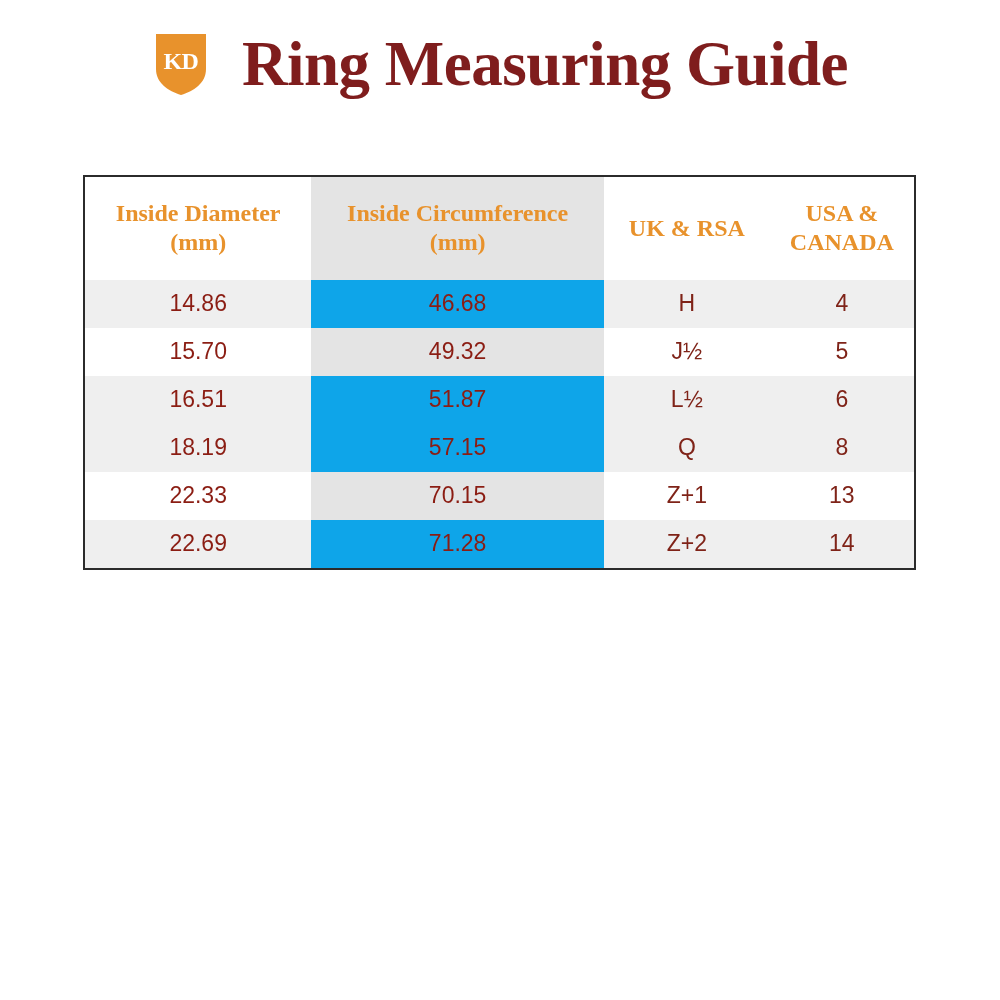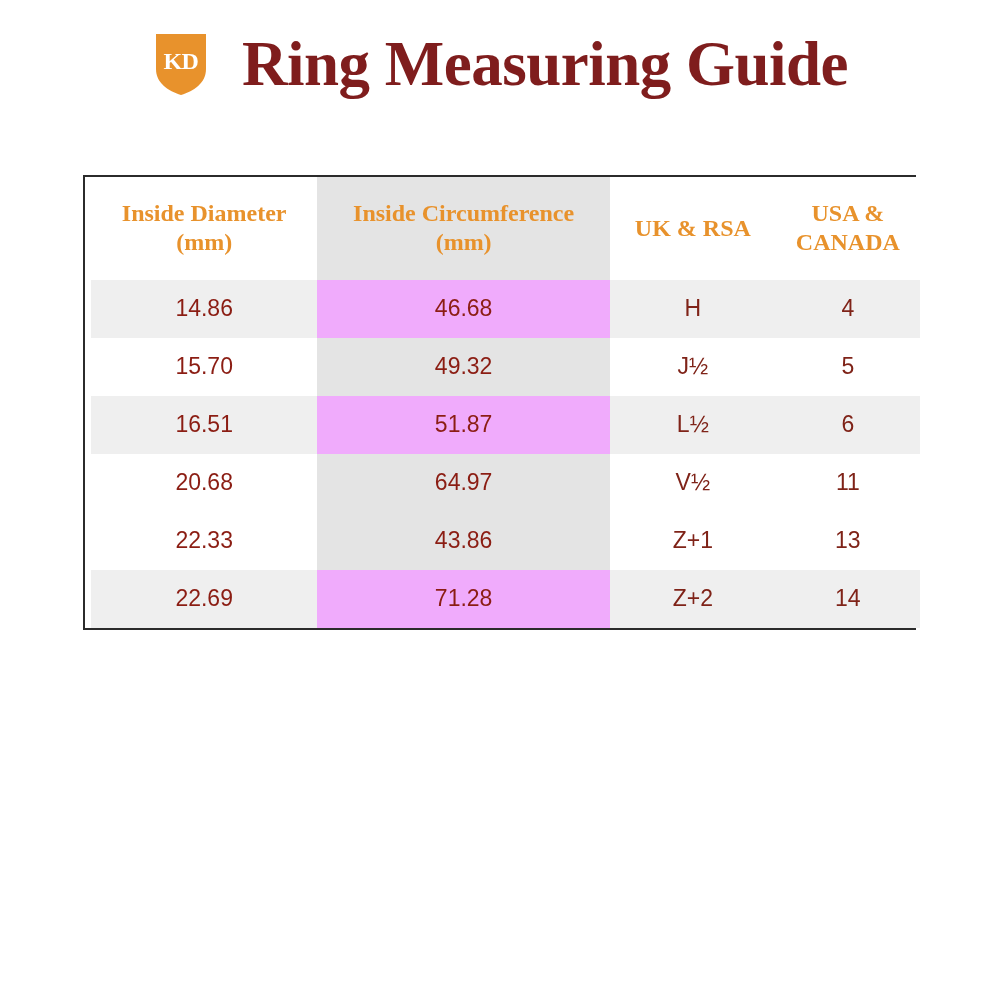--- a/index.html
+++ b/index.html
@@ -79,21 +79,20 @@
     width: 833px;
     border: 2px solid #2b2b2b;
     box-sizing: border-box;
     background: #ffffff;
   }
 
   table.ring-table {
     border-collapse: collapse;
     width: 100%;
     table-layout: fixed;
-    margin-left: 6px;
   }
 
   table.ring-table col.c0 { width: 27.3%; }
   table.ring-table col.c1 { width: 35.3%; }
   table.ring-table col.c2 { width: 20.0%; }
   table.ring-table col.c3 { width: 17.4%; }
 
   table.ring-table thead th {
     font-family: "Liberation Serif", serif;
     font-weight: bold;
@@ -108,29 +107,29 @@
   table.ring-table thead th.shaded {
     background: #e4e4e4;
   }
 
   table.ring-table tbody td {
     font-family: "Liberation Sans", sans-serif;
     font-size: 23px;
     color: #8b1d13;
     text-align: center;
     vertical-align: middle;
-    height: 58px;
+    height: 48px;
     padding: 0;
     background: #ffffff;
   }
   
   table.ring-table tbody td.col-circ { background: #e4e4e4; }
   
   table.ring-table tbody tr.alt td { background: #efefef; }
-  table.ring-table tbody tr.alt td.col-circ { background: #f0abfc; }
+  table.ring-table tbody tr.alt td.col-circ { background: #0ea5e9; }
 
   table.ring-table tbody td.col-uk,
   table.ring-table tbody td.col-usa {
     color: #7f2318;
   }
 </style>
 </head>
 <body>
 
 <div class="page">
@@ -173,29 +172,29 @@
             <td class="col-circ">49.32</td>
             <td class="col-uk">J½</td>
             <td class="col-usa">5</td>
           </tr>
           <tr class="alt">
             <td class="col-diam">16.51</td>
             <td class="col-circ">51.87</td>
             <td class="col-uk">L½</td>
             <td class="col-usa">6</td>
           </tr>
-          <tr>
-            <td class="col-diam">20.68</td>
-            <td class="col-circ">64.97</td>
-            <td class="col-uk">V½</td>
-            <td class="col-usa">11</td>
+          <tr class="alt">
+            <td class="col-diam">18.19</td>
+            <td class="col-circ">57.15</td>
+            <td class="col-uk">Q</td>
+            <td class="col-usa">8</td>
           </tr>
           <tr>
             <td class="col-diam">22.33</td>
-            <td class="col-circ">43.86</td>
+            <td class="col-circ">70.15</td>
             <td class="col-uk">Z+1</td>
             <td class="col-usa">13</td>
           </tr>
           <tr class="alt">
             <td class="col-diam">22.69</td>
             <td class="col-circ">71.28</td>
             <td class="col-uk">Z+2</td>
             <td class="col-usa">14</td>
           </tr>
         </tbody>

